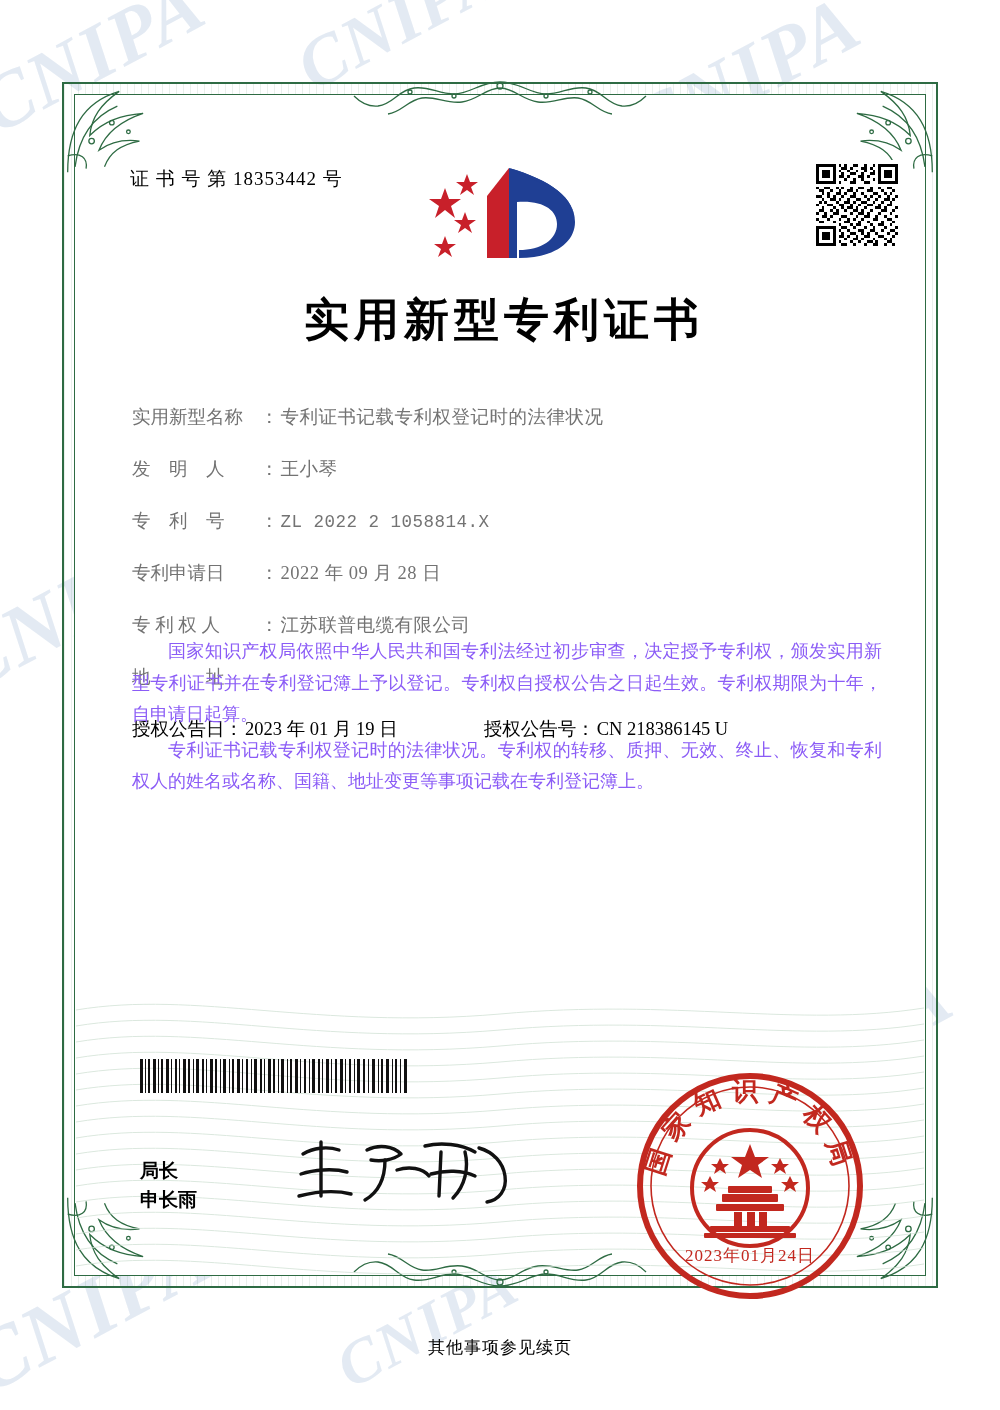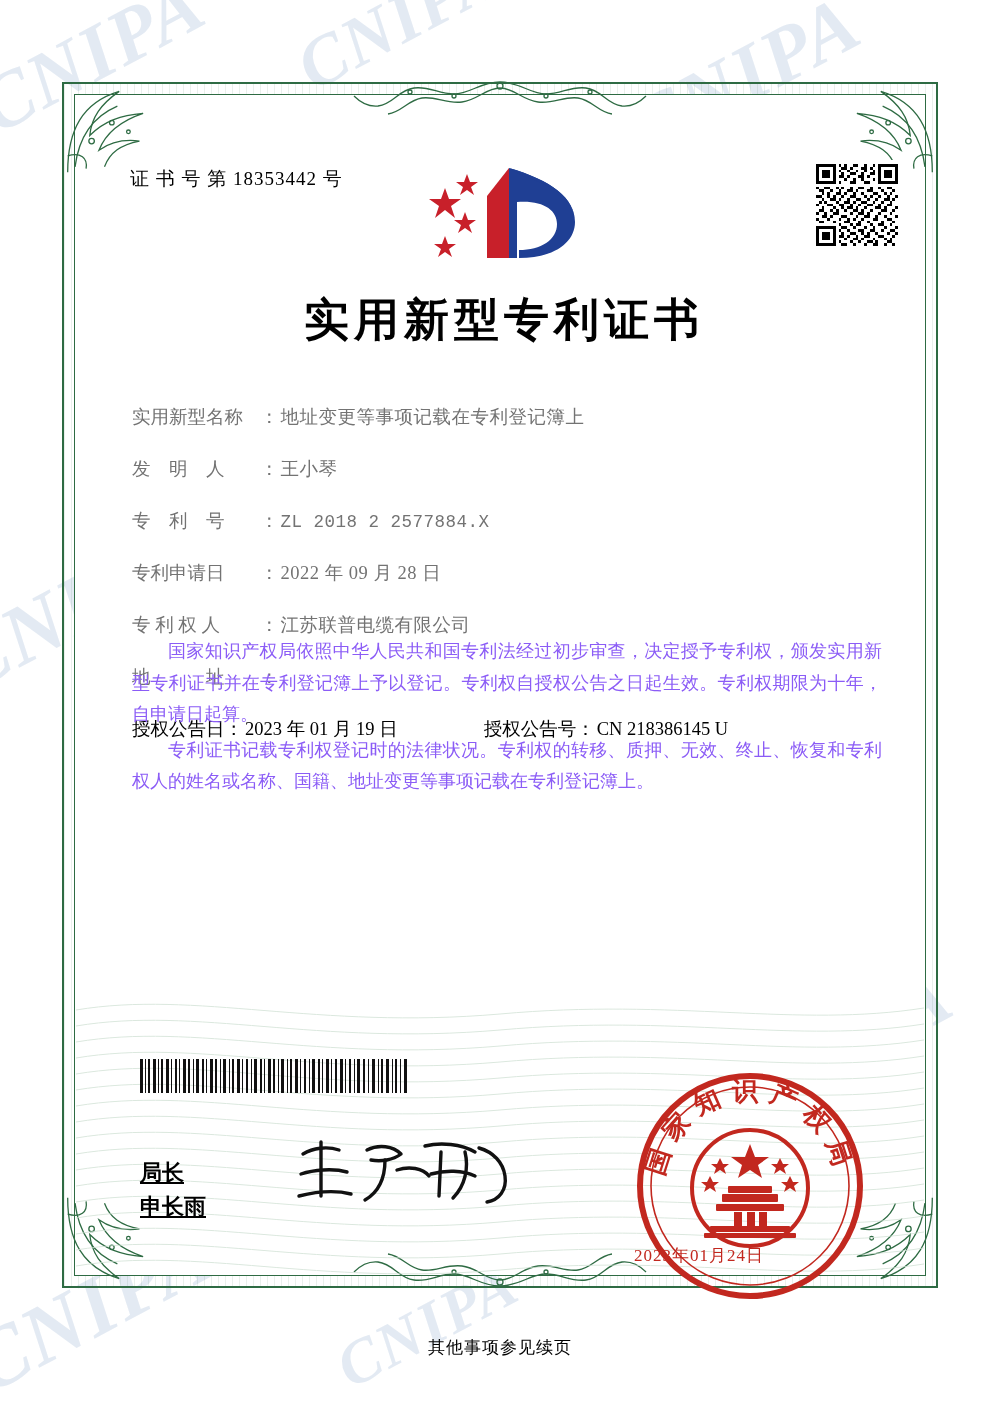--- a/index.html
+++ b/index.html
@@ -228,26 +228,25 @@
     width: 270px;
     height: 34px;
   }
   .barcode svg { display:block; width:100%; height:100%; }
 
   
   .sign-label {
     position: absolute;
     left: 66px;
     top: 1062px;
-    font-size: 22px;
+    font-size: 19px;
     line-height: 1.55;
     font-weight: bold;
     color: #000;
     font-family: "Liberation Serif", serif;
-    text-decoration: underline;
   }
   .signature {
     position: absolute;
     left: 215px;
     top: 1040px;
     width: 230px;
     height: 75px;
     color: #111;
   }
   .signature svg { display:block; width:100%; height:100%; }
@@ -259,20 +258,21 @@
     top: 976px;
     width: 232px;
     height: 232px;
   }
   .seal svg { display:block; width:100%; height:100%; }
   .seal-date {
     position: absolute;
     right: 60px;
     top: 1150px;
     width: 232px;
+    text-align: center;
     font-size: 17px;
     color: #c2281f;
     letter-spacing: 1px;
   }
 
   .page-no {
     position: absolute;
     left: 0;
     right: 0;
     top: 1209px;
@@ -635,33 +635,33 @@
       </svg>
     </div>
 
     <div class="title">实用新型专利证书</div>
 
     <div class="fields">
 
       <div class="field-row">
         <div class="f-label">实用新型名称</div>
         <div class="f-sep">：</div>
-        <div class="f-value">地址变更等事项记载在专利登记簿上</div>
+        <div class="f-value">专利证书记载专利权登记时的法律状况</div>
       </div>
 
       <div class="field-row">
         <div class="f-label">发　明　人</div>
         <div class="f-sep">：</div>
         <div class="f-value">王小琴</div>
       </div>
 
       <div class="field-row">
         <div class="f-label">专　利　号</div>
         <div class="f-sep">：</div>
-        <div class="f-value" style="font-family:'Liberation Mono', monospace; font-size:17.5px;">ZL 2018 2 2577884.X</div>
+        <div class="f-value" style="font-family:'Liberation Mono', monospace; font-size:17.5px;">ZL 2022 2 1058814.X</div>
       </div>
 
       <div class="field-row">
         <div class="f-label">专利申请日</div>
         <div class="f-sep">：</div>
         <div class="f-value">2022 年 09 月 28 日</div>
       </div>
 
       <div class="field-row">
         <div class="f-label">专 利 权 人</div>

